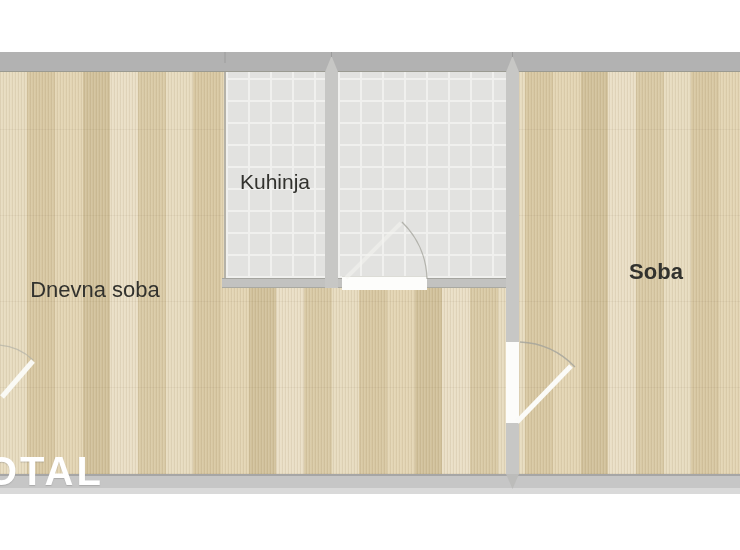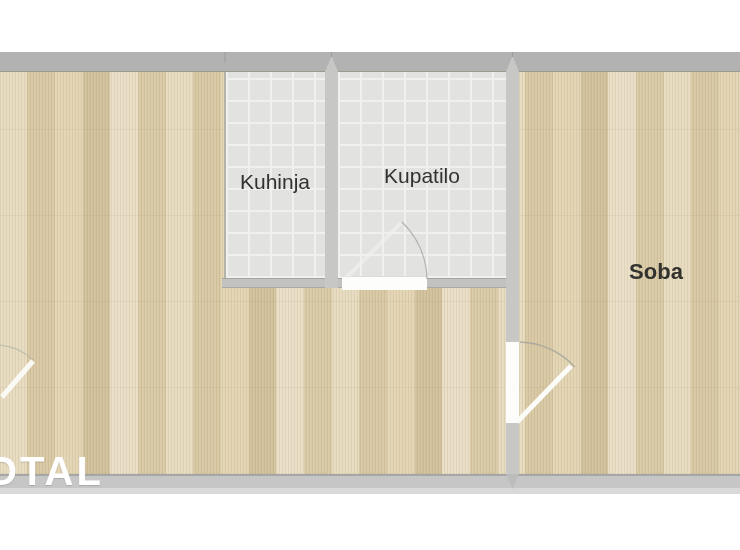--- a/index.html
+++ b/index.html
@@ -97,19 +97,19 @@
     <path d="M 346 278 L 401 223" fill="none" stroke="#f4f4f0" stroke-width="4" opacity="0.55"></path>
     <path d="M 402 222 A 82 82 0 0 1 427 279" fill="none" stroke="#a3a39b" stroke-width="1.3" opacity="0.75"></path>
 
     <path d="M 520 342 A 81 81 0 0 1 575 367" fill="none" stroke="#a3a39b" stroke-width="1.3" opacity="0.8"></path>
     <path d="M 517 422 L 571 366" fill="none" stroke="#fbfbf8" stroke-width="5"></path>
 
     <path d="M 225 52 V 63 M 331.5 52 V 57 M 512.5 52 V 57" stroke="#9c9c9c" stroke-width="1" fill="none"></path>
   </svg>
 
   <div class="abs room-label lbl-kitchen">Kuhinja</div>
-  <div class="abs room-label lbl-bath">Kupatilo</div>
   <div class="abs room-label lbl-bedroom">Soba</div>
   <div class="abs room-label lbl-living">
+    <div>Dnevna soba</div>
   </div>
 
   <div class="abs watermark">OTAL</div>
 </div>
 
 </body></html>

